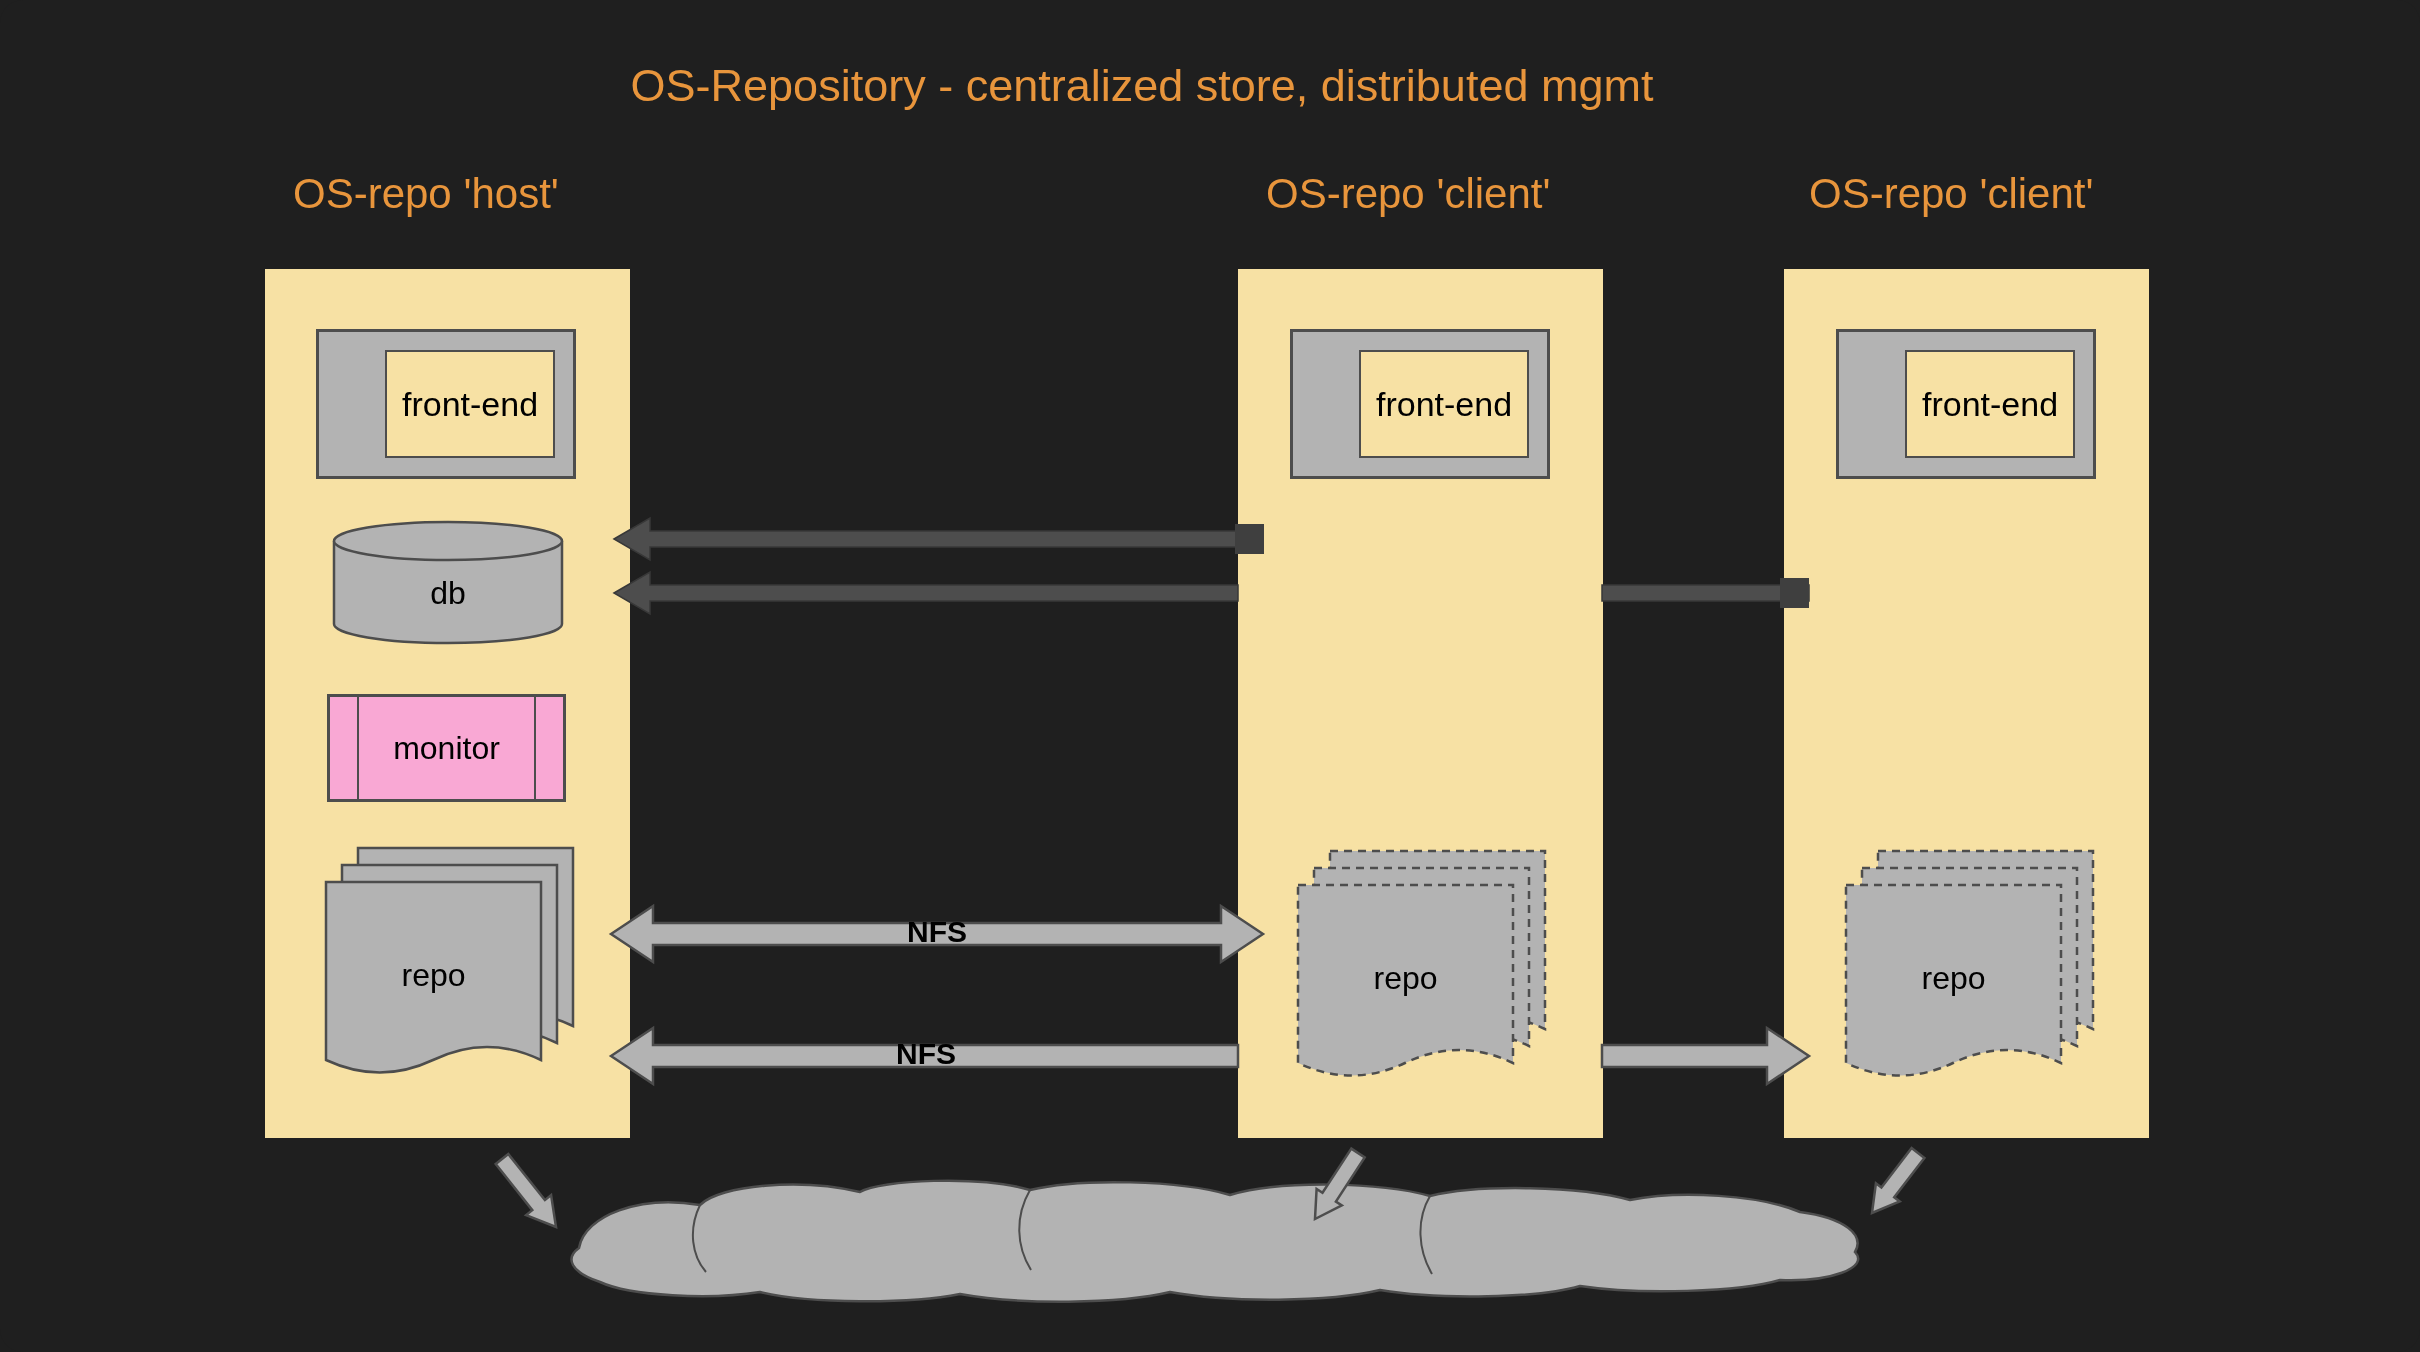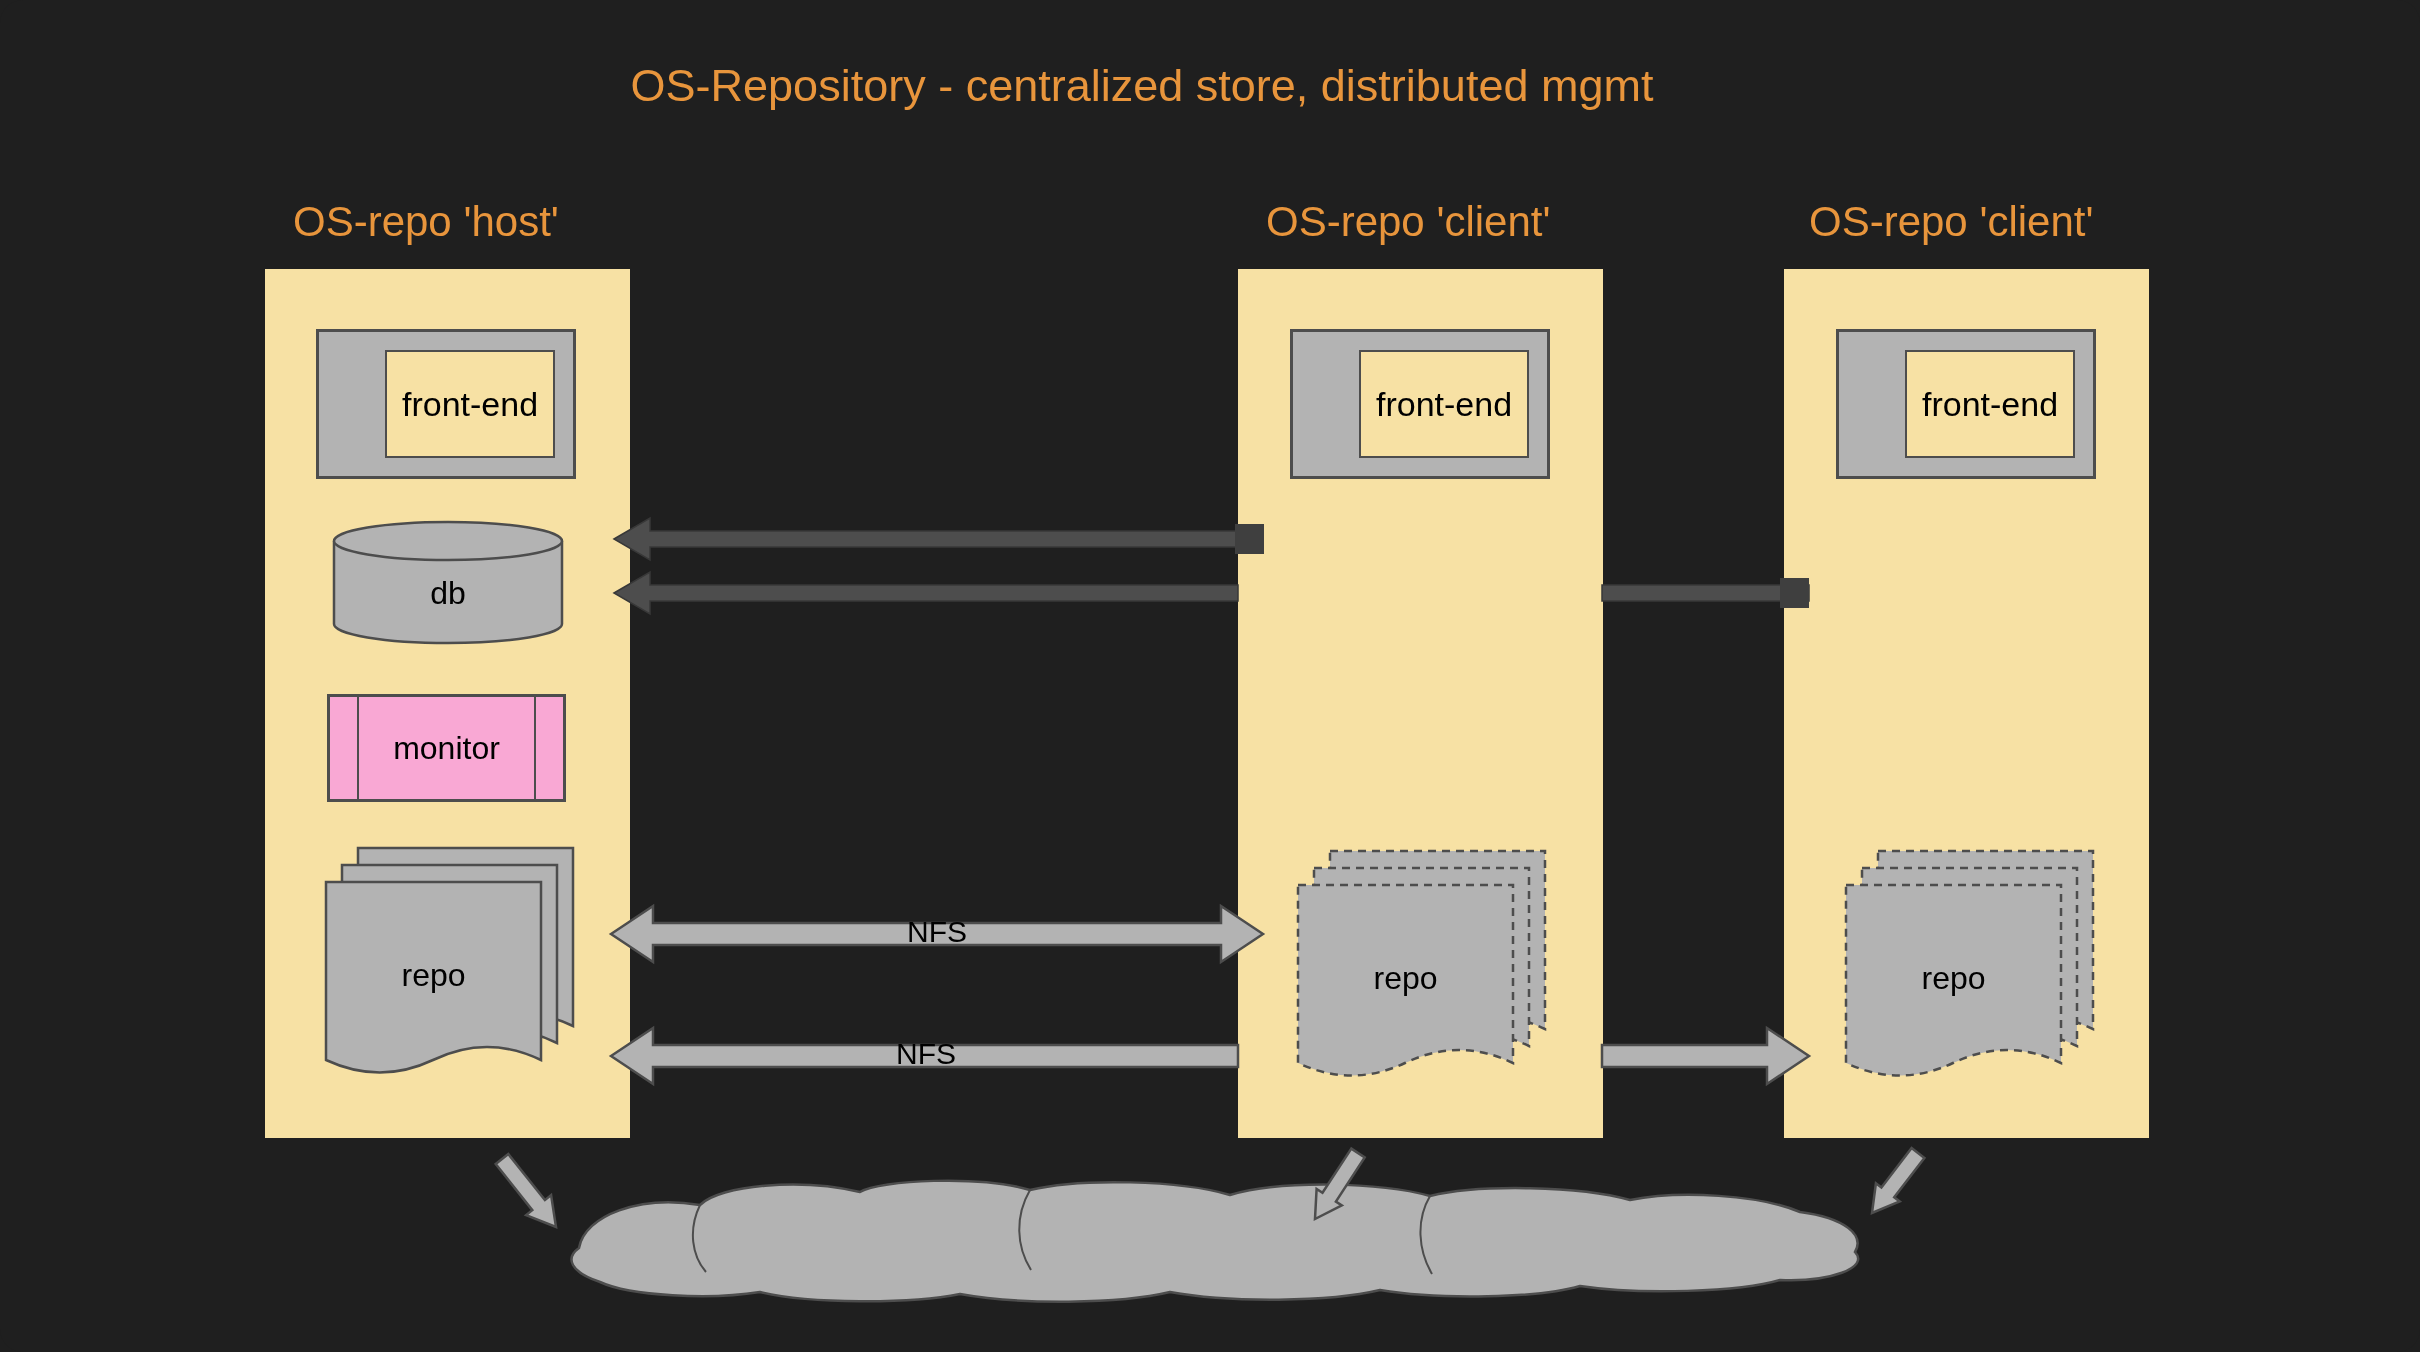--- a/index.html
+++ b/index.html
@@ -21,21 +21,21 @@
     top: 60px;
     left: 0;
     width: 2284px;
     text-align: center;
     font-size: 45px;
     color: #E8953C;
     white-space: nowrap;
   }
   .panel-label {
     position: absolute;
-    top: 198px;
+    top: 170px;
     font-size: 42px;
     color: #E8953C;
     white-space: nowrap;
   }
   .panel {
     position: absolute;
     top: 269px;
     width: 365px;
     height: 869px;
     background: #F7E1A4;
@@ -103,20 +103,21 @@
     z-index: 5;
     pointer-events: none;
   }
   .nfs-label {
     position: absolute;
     width: 170px;
     text-align: center;
     font-size: 30px;
     color: #000000;
     z-index: 6;
+    font-weight: bold;
   }
   .dk  { fill: #4D4D4D; stroke: #383838; stroke-width: 1.5; }
   .dkb { fill: #3F3F3F; }
   .lt  { fill: #B3B3B3; stroke: #4D4D4D; stroke-width: 2.5; }
   .cloud { fill: #B3B3B3; stroke: #4D4D4D; stroke-width: 2.5; }
   .seam  { fill: none; stroke: #4D4D4D; stroke-width: 2; }
   .doc   { fill: #B3B3B3; stroke: #4D4D4D; stroke-width: 2.5; }
   .doc.dashed { stroke-dasharray: 8 6; }
   .cyl   { fill: #B3B3B3; stroke: #4D4D4D; stroke-width: 2.5; }
 </style>

